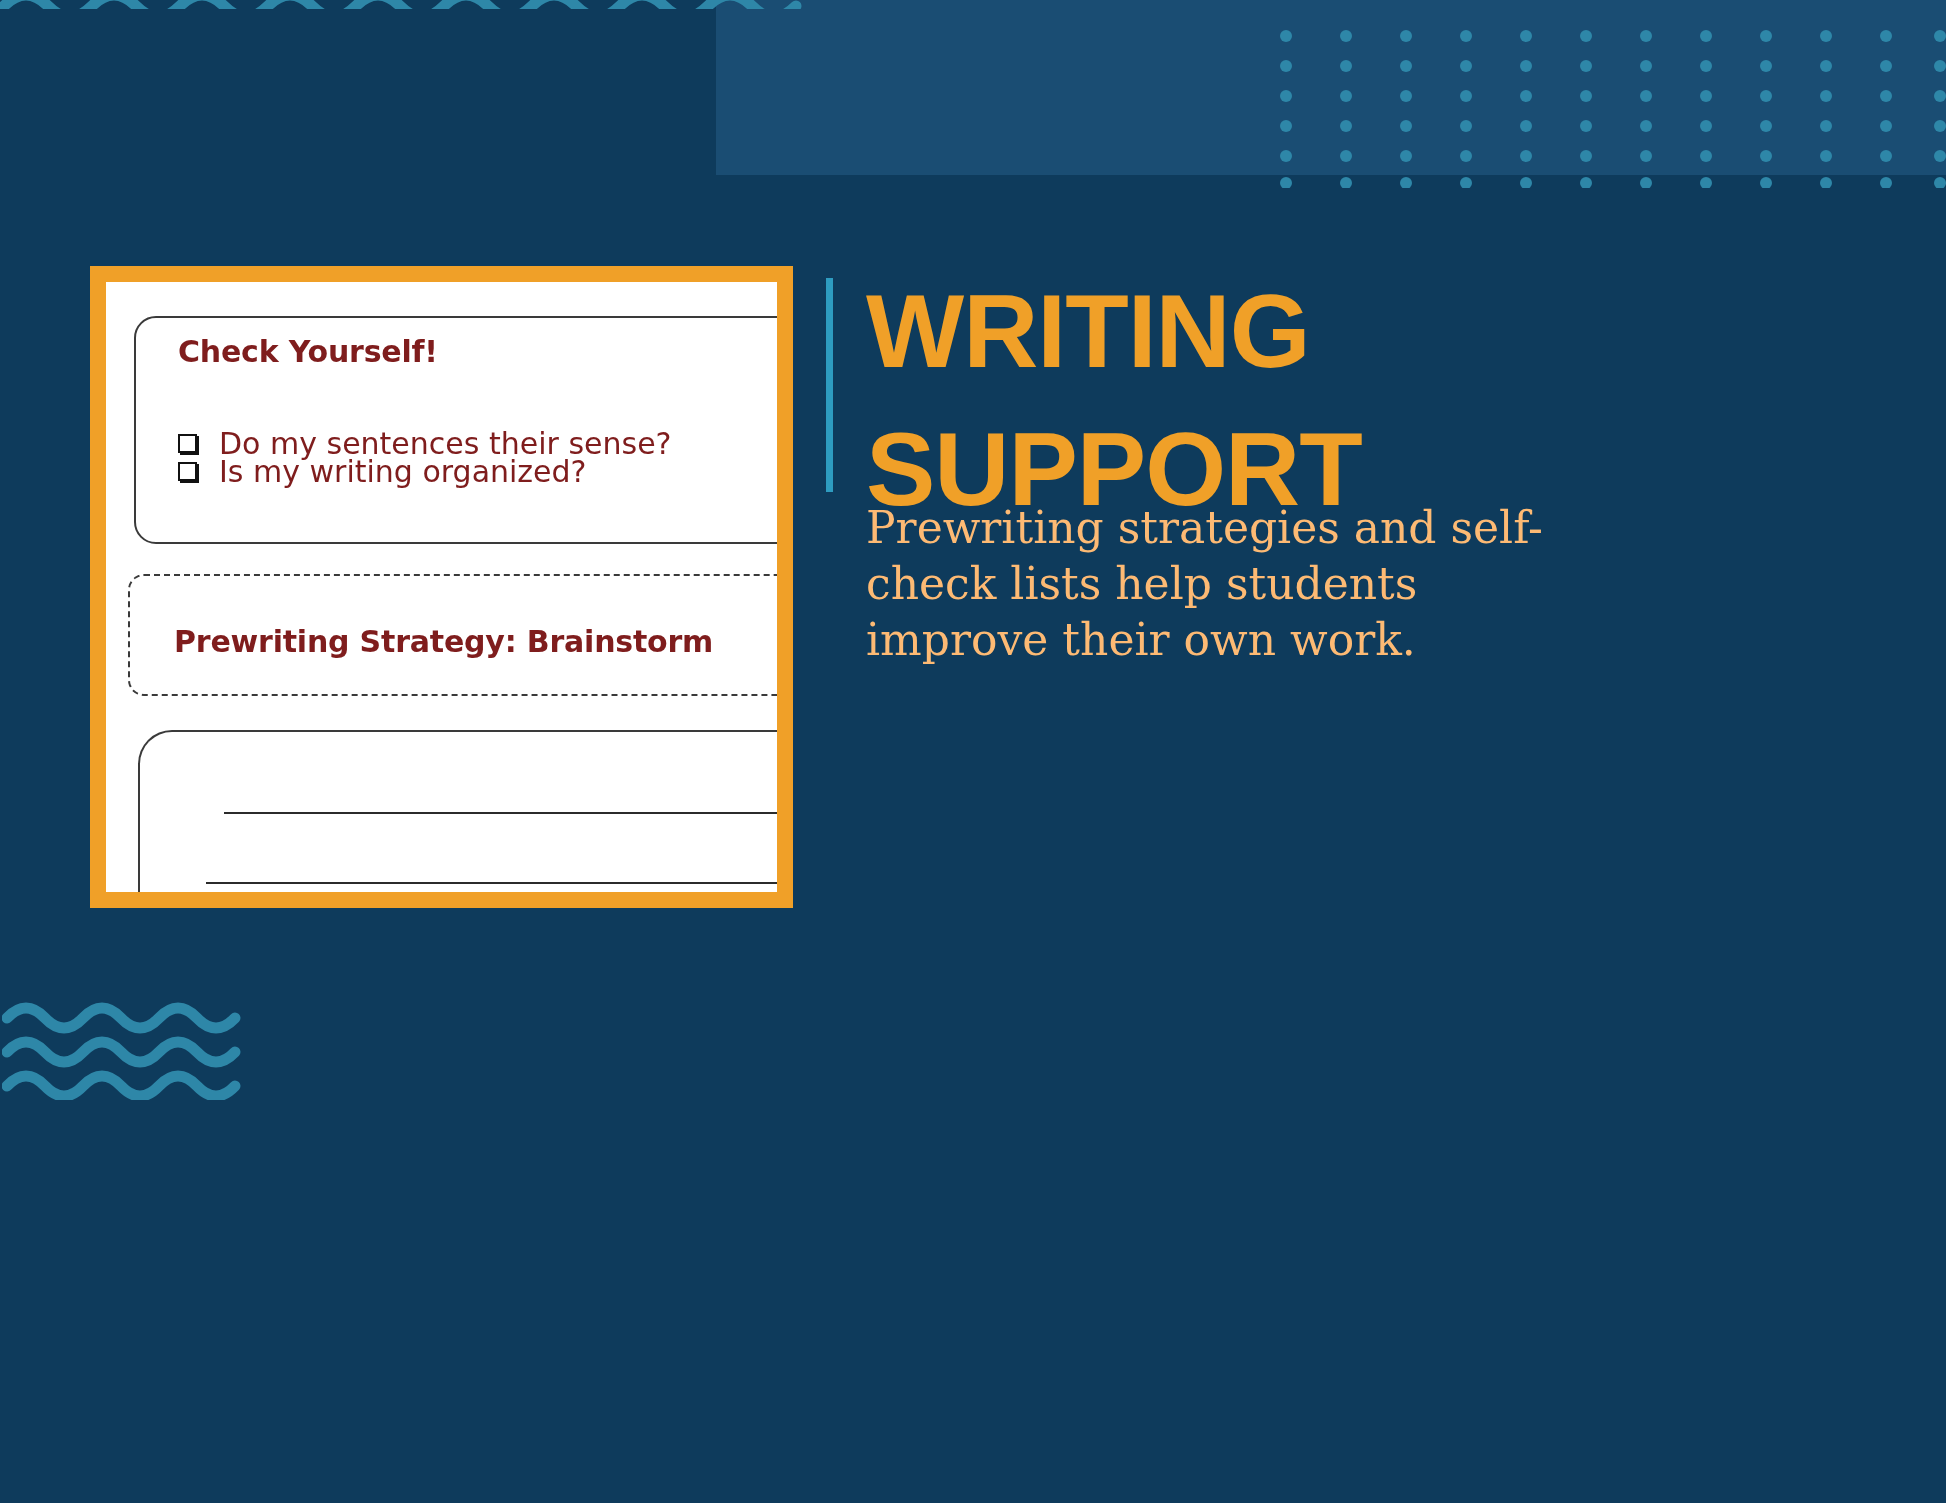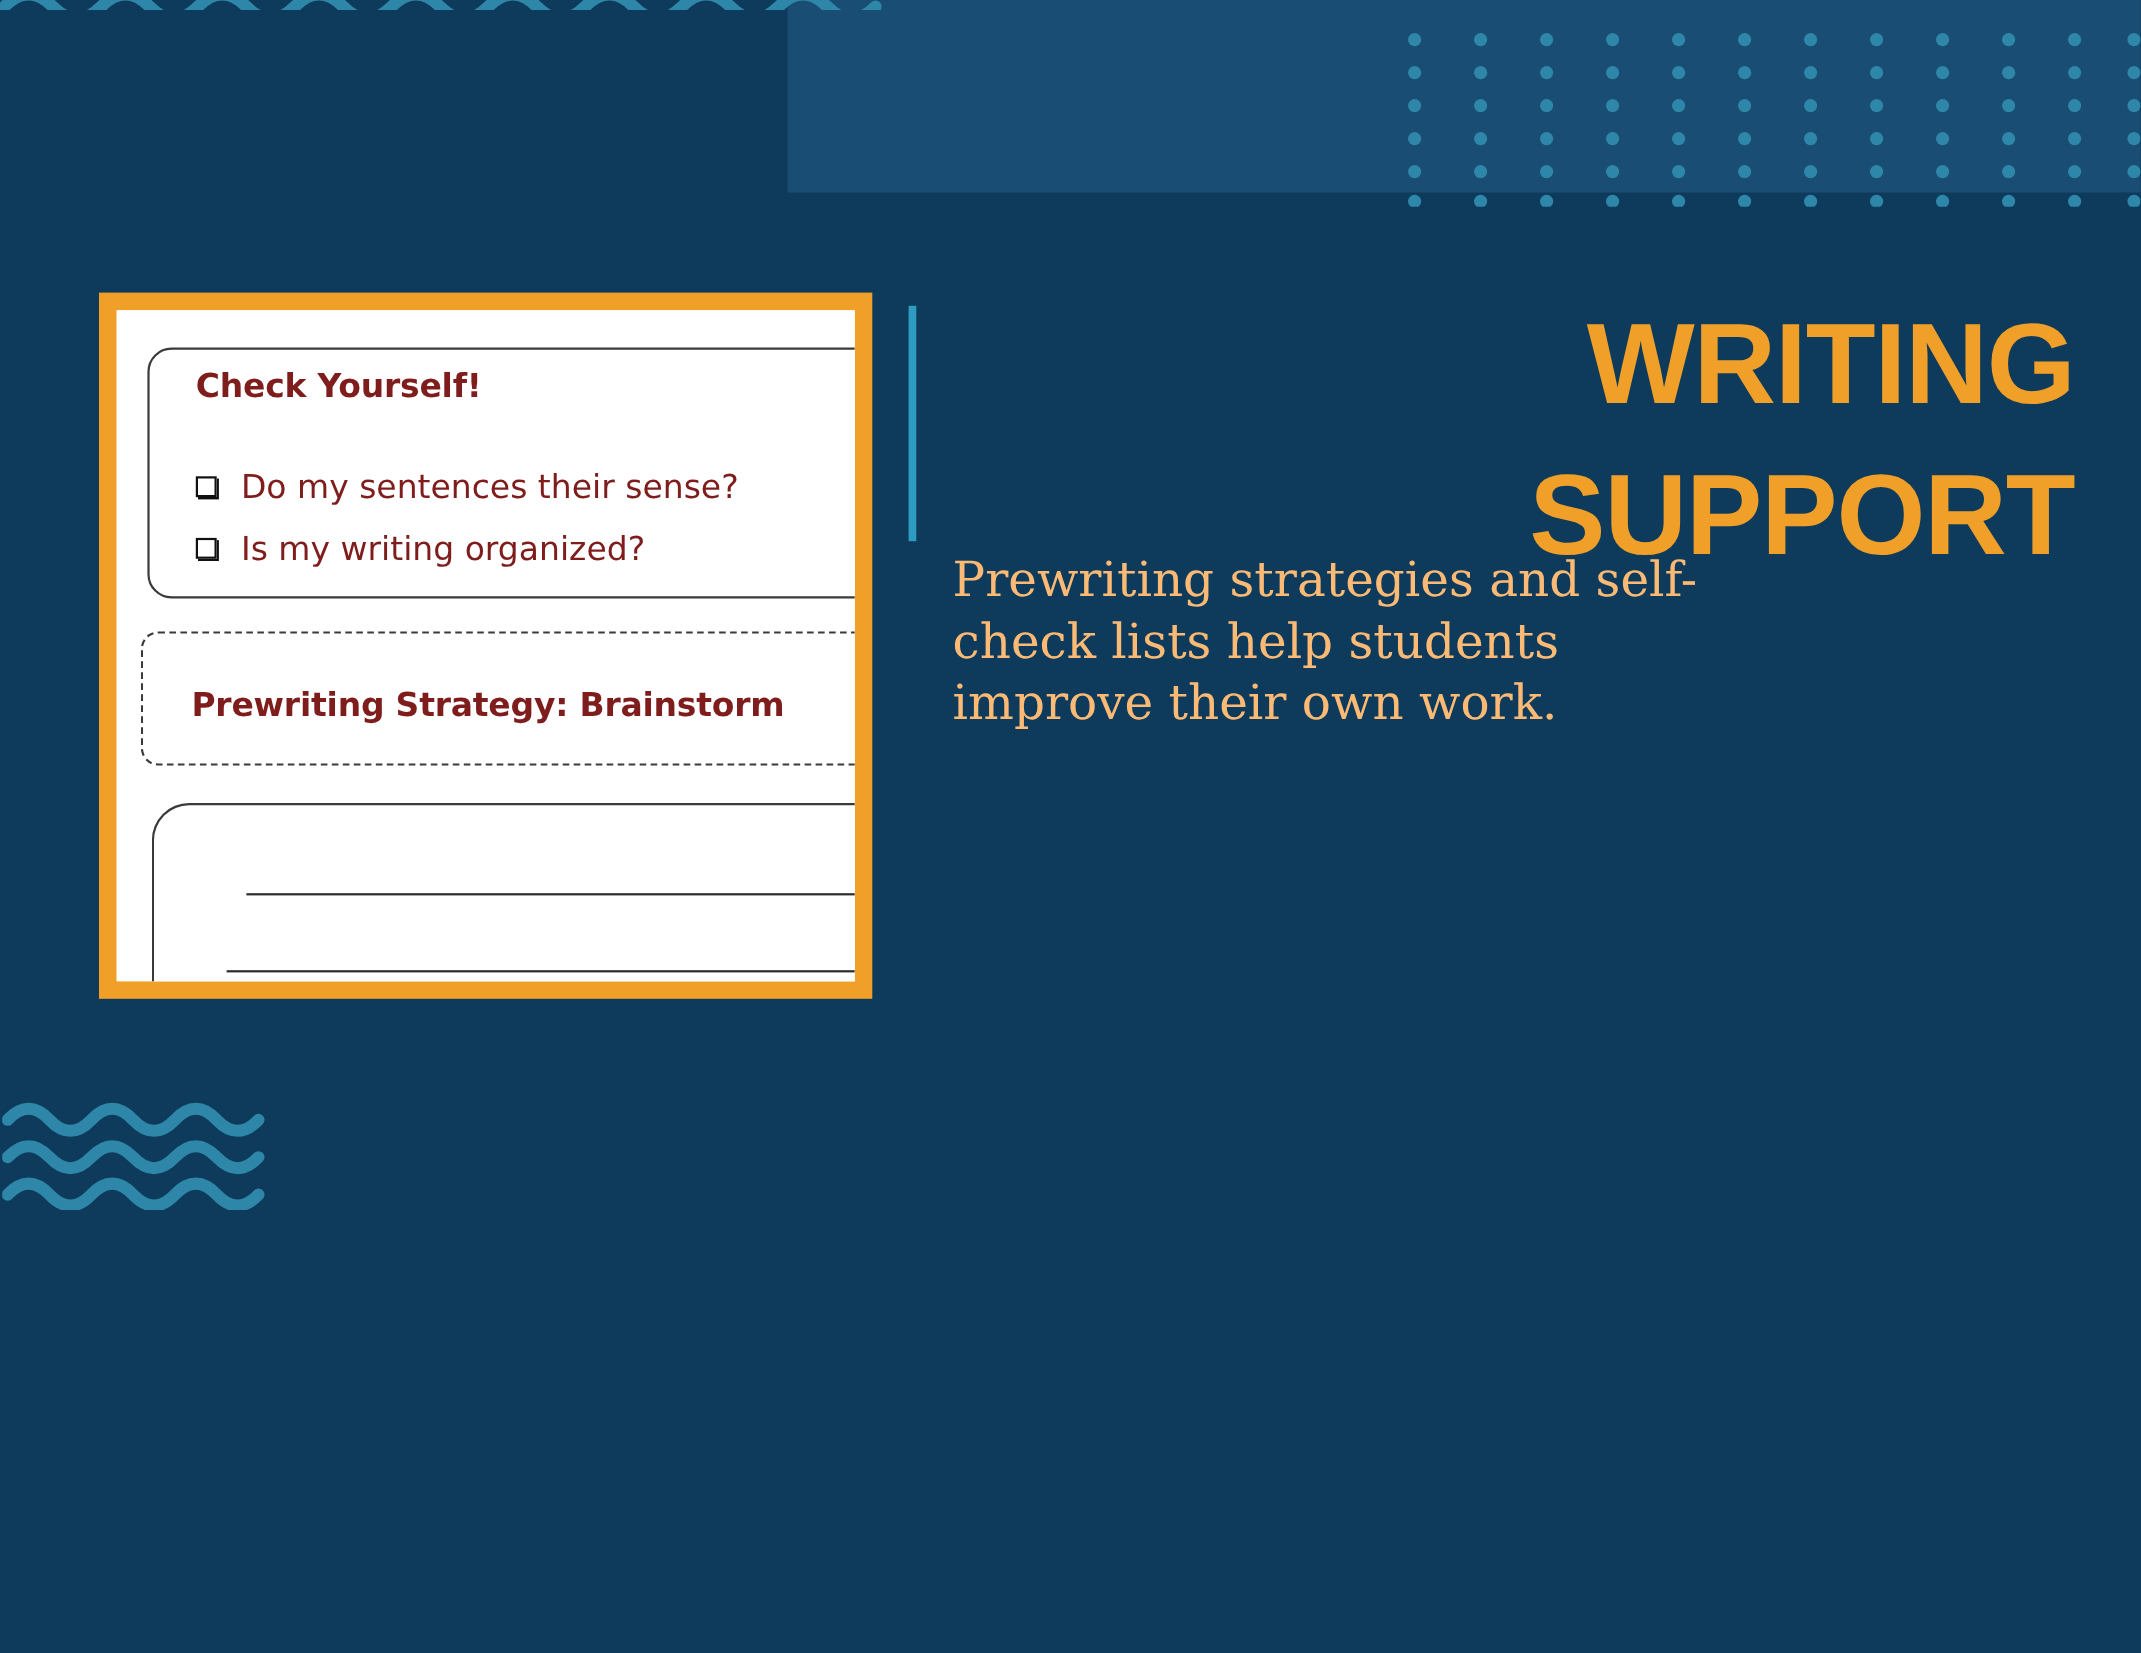--- a/index.html
+++ b/index.html
@@ -84,21 +84,20 @@
     position:absolute; left:826px; top:278px; width:7px; height:214px;
     background:#2E9CC0;
   }
   .title {
     position:absolute; left:866px; top:262px; width:1020px;
     color:#F0A028;
     font-weight:bold;
     font-size:104px;
     line-height:138px;
     letter-spacing:-1px;
-    text-align:right;
   }
   .body-copy {
     position:absolute; left:866px; top:500px; width:680px;
     color:#fdba74;
     font-family:"DejaVu Serif", serif;
     font-weight:400;
     font-size:44px;
     line-height:56px;
   }
 </style>
@@ -207,21 +206,21 @@
 <div class="card">
   <div class="card-inner">
     <div class="sheet">
 
       <div class="box box-check"></div>
       <div class="sheet-h" style="left:72px; top:52px;">Check Yourself!</div>
 
       <div class="sheet-item" style="left:72px; top:144px;">
         <span class="chk"></span><span>Do my sentences their sense?</span>
       </div>
-      <div class="sheet-item" style="left:72px; top:200px;">
+      <div class="sheet-item" style="left:72px; top:172px;">
         <span class="chk"></span><span>Is my writing organized?</span>
       </div>
 
       <div class="box box-pre"></div>
       <div class="sheet-h" style="left:68px; top:306px;margin-top:36px;">Prewriting Strategy: Brainstorm</div>
 
       <div class="box box-lines"></div>
       <div class="rule" style="left:118px; top:530px; width:760px;"></div>
       <div class="rule" style="left:100px; top:600px; width:780px;"></div>
     </div>

